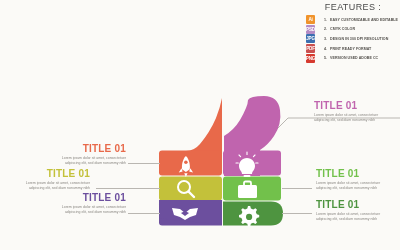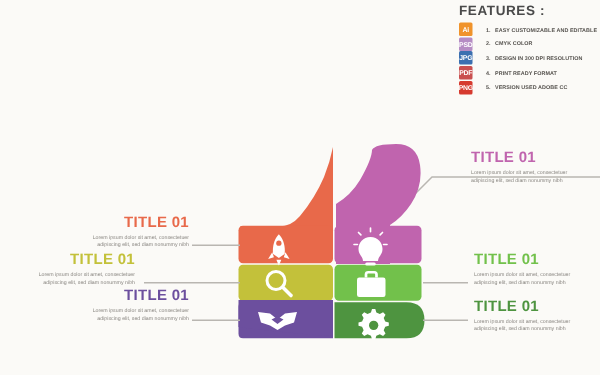--- a/index.html
+++ b/index.html
@@ -7,22 +7,22 @@
     width: 400px; height: 250px;
     background: #fbfaf7;
     font-family: "Liberation Sans", sans-serif;
     overflow: hidden;
   }
   #canvas { position: relative; width: 400px; height: 250px; }
 
   
   .features { position: absolute; left: 306px; top: 2px; width: 94px; }
   .features-title {
-    font-size: 9px; font-weight: bold; letter-spacing: .4px;
-    color: #4a4a4a; text-align: left; margin-bottom: 3px;
+    font-size: 9px; font-weight: normal; letter-spacing: .4px;
+    color: #4a4a4a; text-align: center; margin-bottom: 3px;
   }
   .feature-row { display: flex; align-items: center; height: 9.6px; }
   .badge {
     width: 9px; height: 9px; border-radius: 1px; flex: 0 0 9px;
     color: #fff; font-size: 4.6px; font-weight: bold;
     display: flex; align-items: center; justify-content: center;
     letter-spacing: -.2px;
   }
   .feat-num { width: 8px; text-align: right; font-size: 3.6px; font-weight: bold; color: #55524e; margin-left: 4px; }
   .feat-text { font-size: 3.6px; font-weight: bold; color: #55524e; margin-left: 3px; white-space: nowrap; letter-spacing: .05px; }

